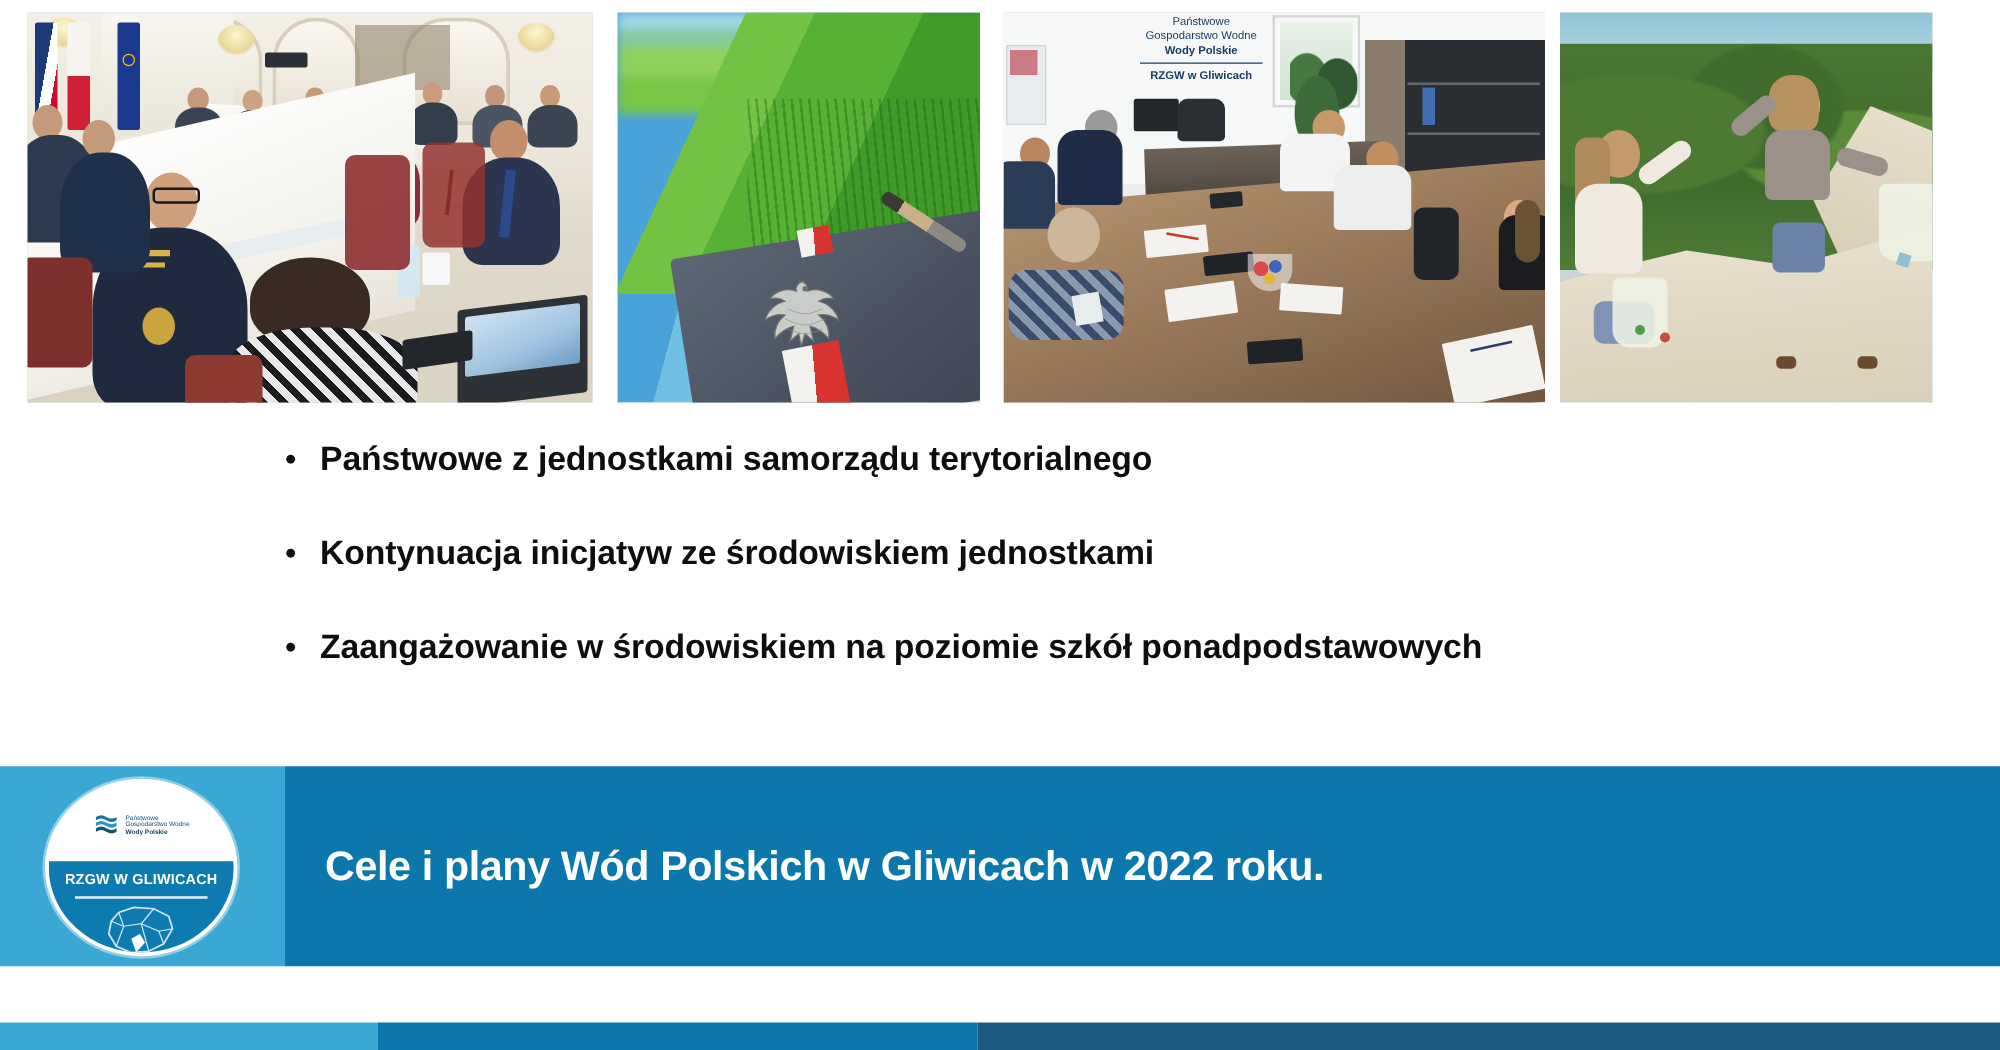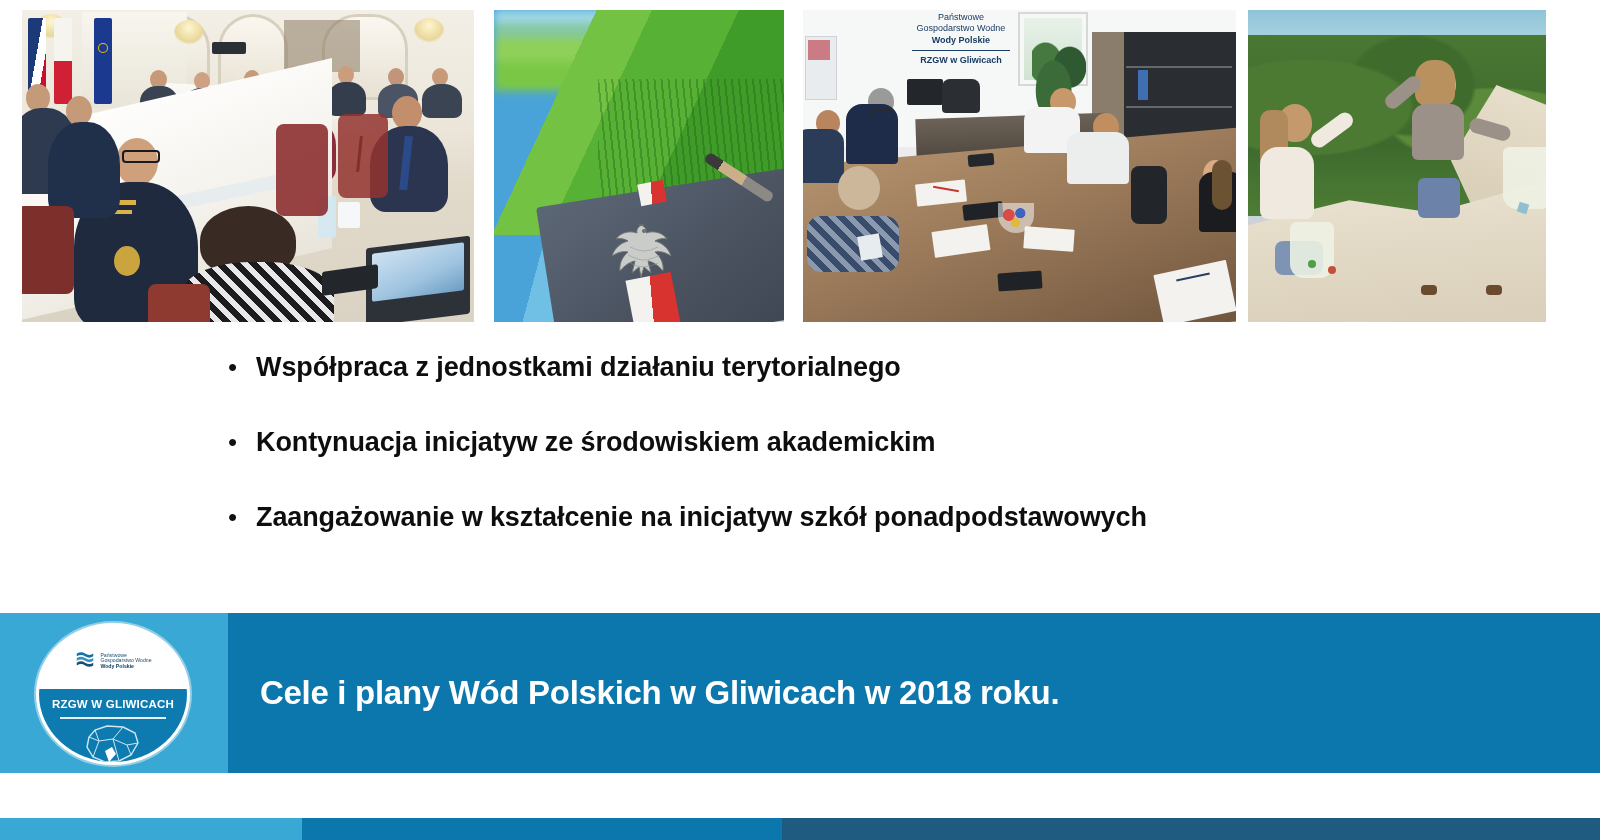--- a/index.html
+++ b/index.html
@@ -529,29 +529,29 @@
       <div class="p4-fig" style="left:80%;top:88%;width:16px;height:10px;border-radius:4px;background:#6b4b2e;"></div>
       <div class="p4-bag" style="right:-3%;top:44%;width:52px;height:62px;"></div>
       <div style="position:absolute;right:6%;top:62%;width:10px;height:10px;background:#8fbfd0;transform:rotate(18deg);"></div>
     </div>
   </div>
 </div>
 
 <div class="bullets">
   <div class="bullet-row">
     <span class="bullet-dot">•</span>
-    <span class="bullet-text">Współpraca z jednostkami działaniu terytorialnego</span>
+    <span class="bullet-text">Państwowe z jednostkami samorządu terytorialnego</span>
   </div>
   <div class="bullet-row">
     <span class="bullet-dot">•</span>
-    <span class="bullet-text">Kontynuacja inicjatyw ze środowiskiem akademickim</span>
+    <span class="bullet-text">Kontynuacja inicjatyw ze środowiskiem jednostkami</span>
   </div>
   <div class="bullet-row">
     <span class="bullet-dot">•</span>
-    <span class="bullet-text">Zaangażowanie w kształcenie na inicjatyw szkół ponadpodstawowych</span>
+    <span class="bullet-text">Zaangażowanie w środowiskiem na poziomie szkół ponadpodstawowych</span>
   </div>
 </div>
 
 <div class="banner">
 
   <div class="banner-logo-panel" style="background: rgb(58, 168, 212);">
     <div class="badge">
       <div class="badge-top">
         <div class="badge-logo-mark">
           <span>
@@ -583,21 +583,21 @@
             <path d="M18 20 L8 16"></path>
           </g>
           <path d="M24 30 L31 26 L35 33 L28 41 Z" fill="#ffffff"></path>
         </svg>
       </div>
     </div>
   </div>
 
   <div class="banner-main" style="background: rgb(11, 119, 172);">
     <div class="banner-title">
-      <div>Cele i plany Wód Polskich w Gliwicach w 2018 roku.</div>
+      <div>Cele i plany Wód Polskich w Gliwicach w 2022 roku.</div>
     </div>
   </div>
 </div>
 
 <div class="bottom-strip">
   <div class="strip-seg s1" style="background: rgb(58, 168, 212);"></div>
   <div class="strip-seg s2" style="background: rgb(11, 119, 172);"></div>
   <div class="strip-seg s3" style="background: rgb(31, 91, 128);"></div>
 </div>
 

